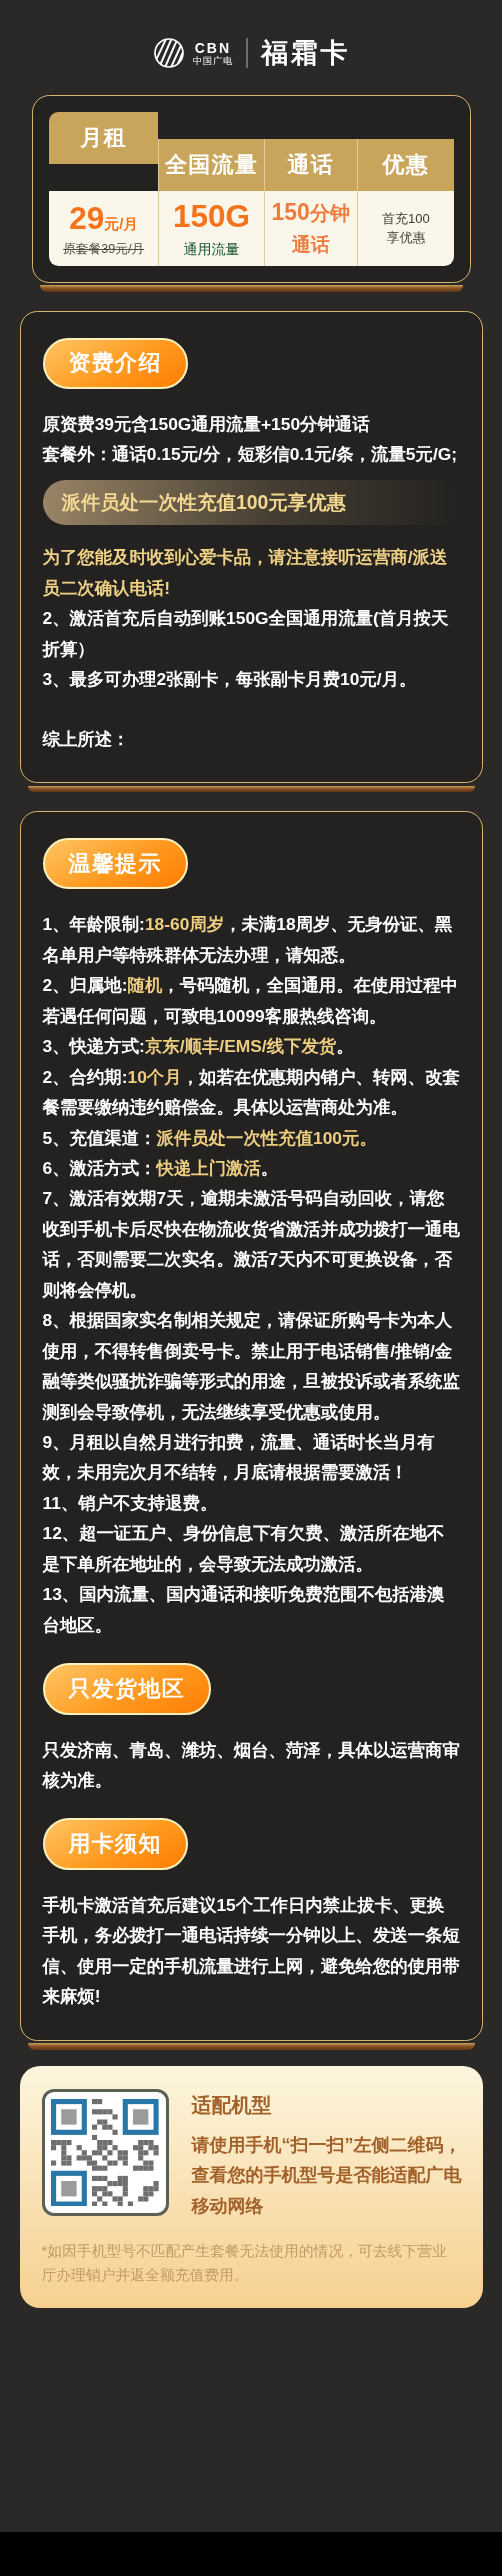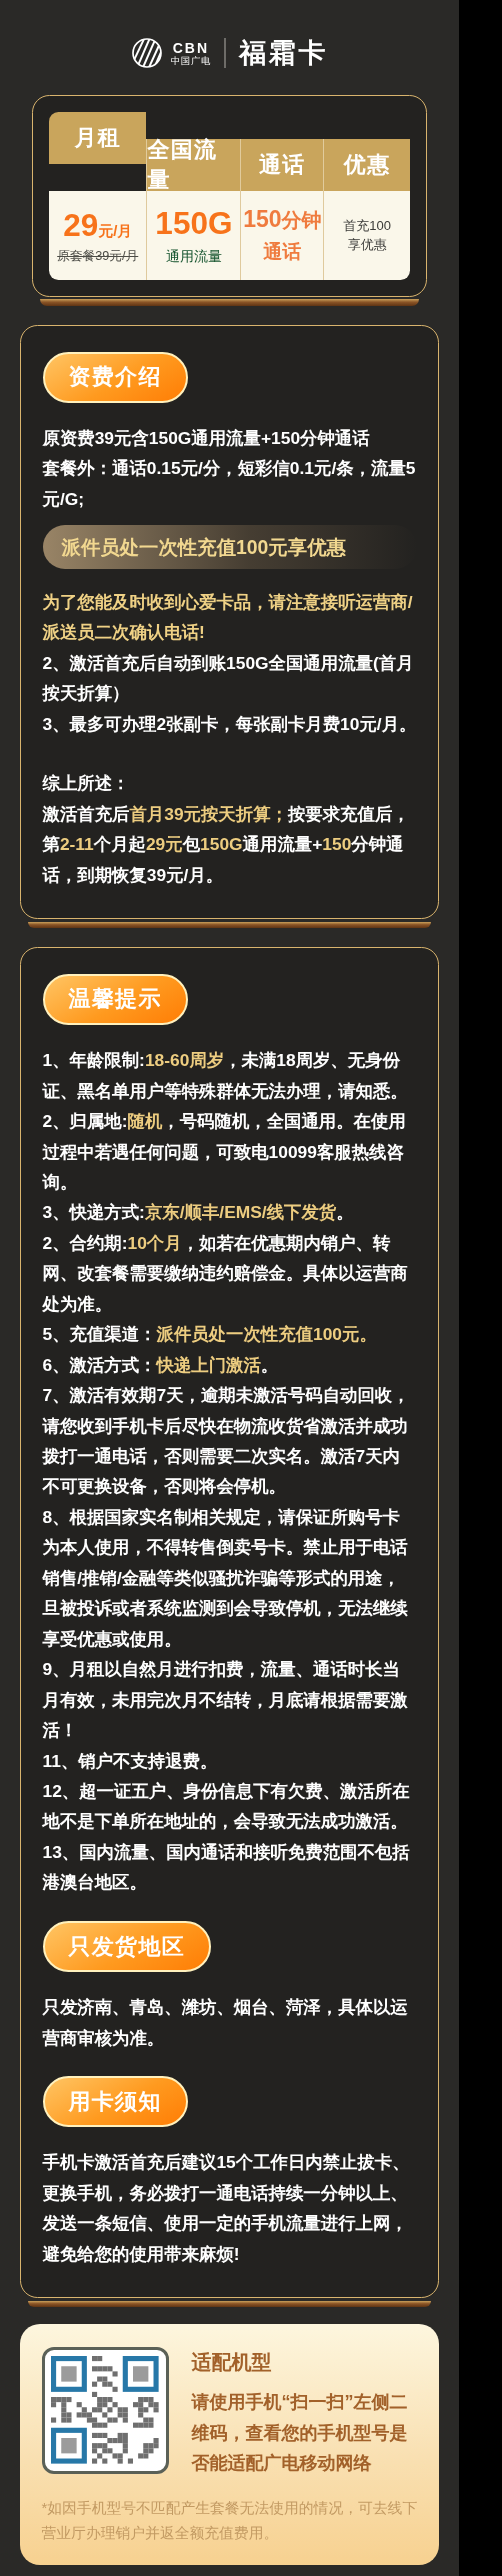--- a/index.html
+++ b/index.html
@@ -1,17 +1,17 @@
 <!DOCTYPE html>
 <html style="font-size:10.7px"><head>
 <meta charset="utf-8">
 <style>
   * { margin:0; padding:0; box-sizing:border-box; }
   html,body { width:503px; background:#2A2927; font-family:"Liberation Sans", sans-serif; }
-  .page { width:503px; height:2576px; display:flex; flex-direction:row; background:#2A2927; }
+  .page { width:503px; height:2576px; display:flex; flex-direction:column; background:#2A2927; }
   .content { flex:1 1 auto; overflow:hidden; }
   .footer-black { flex:0 0 44px; background:#000; }
 
   
   .top-header { padding-top:35px; display:flex; justify-content:center; align-items:center; gap:13.4px; }
   .logo-wrap { display:flex; align-items:center; gap:8px; }
   .logo-circle { width:32px; height:32px; }
   .brand-col { display:flex; flex-direction:column; align-items:center; line-height:1.15; }
   .brand-cbn { color:#fff; font-size:14px; letter-spacing:2px; font-weight:600; }
   .brand-cn  { color:#fff; font-size:9.4px; letter-spacing:0.7px; }
@@ -23,21 +23,21 @@
   .dark-card::after { content:""; position:absolute; left:6.7px; right:6.7px; bottom:-10px; height:6.7px;
       border-radius:0 0 14.8px 14.8px;
       background:linear-gradient(180deg,#caa05a 0%, #8a5426 45%, #5f3414 100%); }
 
   .price-card { margin:24px 32px 0; padding:16px; }
   .plan-table { border-radius:9.4px; overflow:hidden; }
   .pt-row { display:grid; grid-template-columns:27% 26% 23% 24%; }
   .pt-h { background:#C9A55C; height:52px; display:flex; align-items:center; justify-content:center;
           color:#fff; font-size:22px; font-weight:700; letter-spacing:1.3px; }
   .pt-row .pt-h + .pt-h { border-left:1.3px solid rgba(255,250,235,.45);margin-top:27px; }
-  .pt-c { background:#FAF7EA; height:89px; display:flex; flex-direction:column; align-items:center; justify-content:center; }
+  .pt-c { background:#FAF7EA; height:75px; display:flex; flex-direction:column; align-items:center; justify-content:center; }
   .pt-row .pt-c + .pt-c { border-left:1.3px solid rgba(201,165,92,.55); }
   .big-orange { color:#F7731B; font-weight:800; }
   .big-orange .num { font-size:31.5px; }
   .big-orange .unit { font-size:14.8px; font-weight:700; }
   .strike { margin-top:4px; color:#4c4c46; font-size:12.7px; text-decoration:line-through; }
   .sub-gray { margin-top:5.4px; color:#14532d; font-size:14px; }
   .call-line1 { color:#EF7B3E; font-weight:800; font-size:20px; }
   .call-line1 .n { font-size:23px; }
   .call-line2 { color:#EF7B3E; font-weight:700; font-size:19px; margin-top:5.4px; }
   .offer-line { color:#3b3b38; font-weight:400; font-size:13px; line-height:1.45; }
@@ -138,21 +138,20 @@
   <div class="dark-card section-card">
     <div class="badge">资费介绍</div>
     <p class="para">原资费39元含150G通用流量+150分钟通话</p>
     <p class="para">套餐外：通话0.15元/分，短彩信0.1元/条，流量5元/G;</p>
     <div class="pill">派件员处一次性充值100元享优惠</div>
     <p class="notice">为了您能及时收到心爱卡品，请注意接听运营商/派送员二次确认电话!</p>
     <p class="para">2、激活首充后自动到账150G全国通用流量(首月按天折算）</p>
     <p class="para">3、最多可办理2张副卡，每张副卡月费10元/月。</p>
     <div class="gap"></div>
     <p class="para bold">综上所述：</p>
-    <p class="para"><span>激活首充后</span><span class="gold">首月39元按天折算；</span><span>按要求充值后，第</span><span class="gold">2-11</span><span>个月起</span><span class="gold">29元</span><span>包</span><span class="gold">150G</span><span>通用流量+</span><span class="gold">150</span><span>分钟通话，到期恢复39元/月。</span></p>
   </div>
 
   <div class="dark-card section-card">
     <div class="badge">温馨提示</div>
     <p class="para"><span>1、年龄限制:</span><span class="gold">18-60周岁</span><span>，未满18周岁、无身份证、黑名单用户等特殊群体无法办理，请知悉。</span></p>
     <p class="para"><span>2、归属地:</span><span class="gold">随机</span><span>，号码随机，全国通用。在使用过程中若遇任何问题，可致电10099客服热线咨询。</span></p>
     <p class="para"><span>3、快递方式:</span><span class="gold">京东/顺丰/EMS/线下发货</span><span>。</span></p>
     <p class="para"><span>2、合约期:</span><span class="gold">10个月</span><span>，如若在优惠期内销户、转网、改套餐需要缴纳违约赔偿金。具体以运营商处为准。</span></p>
     <p class="para"><span>5、充值渠道：</span><span class="gold">派件员处一次性充值100元。</span></p>
     <p class="para"><span>6、激活方式：</span><span class="gold">快递上门激活</span><span>。</span></p>

